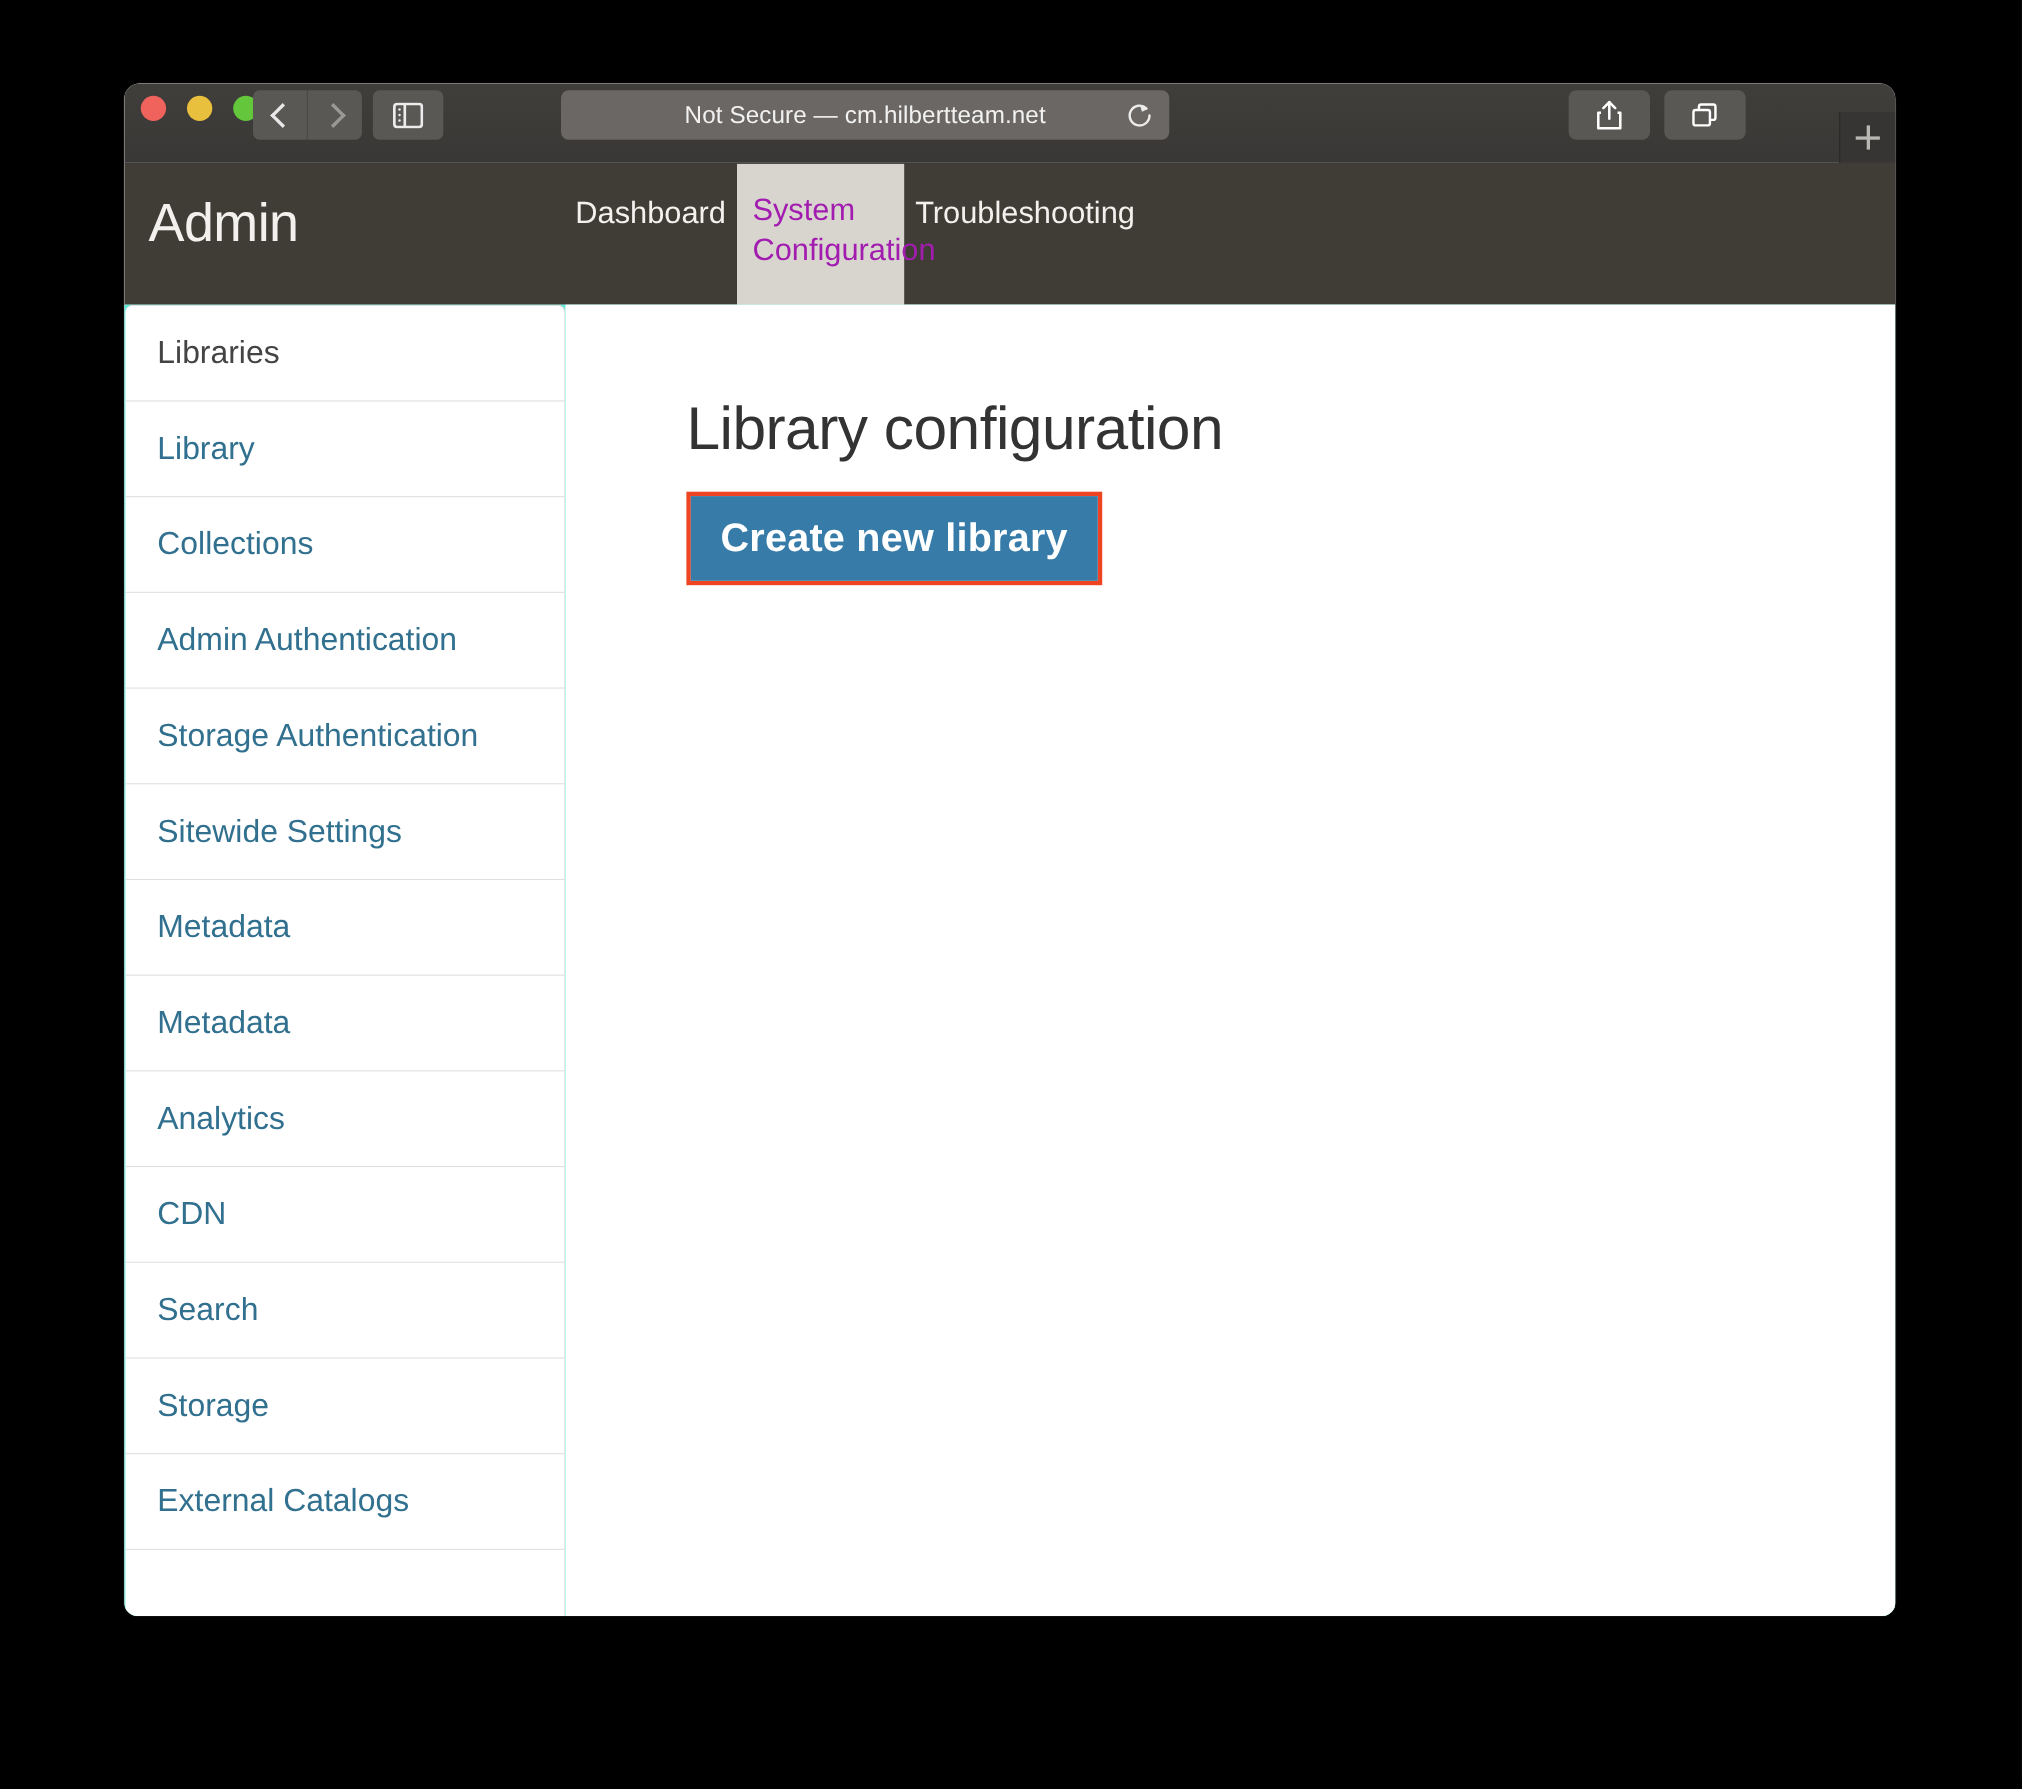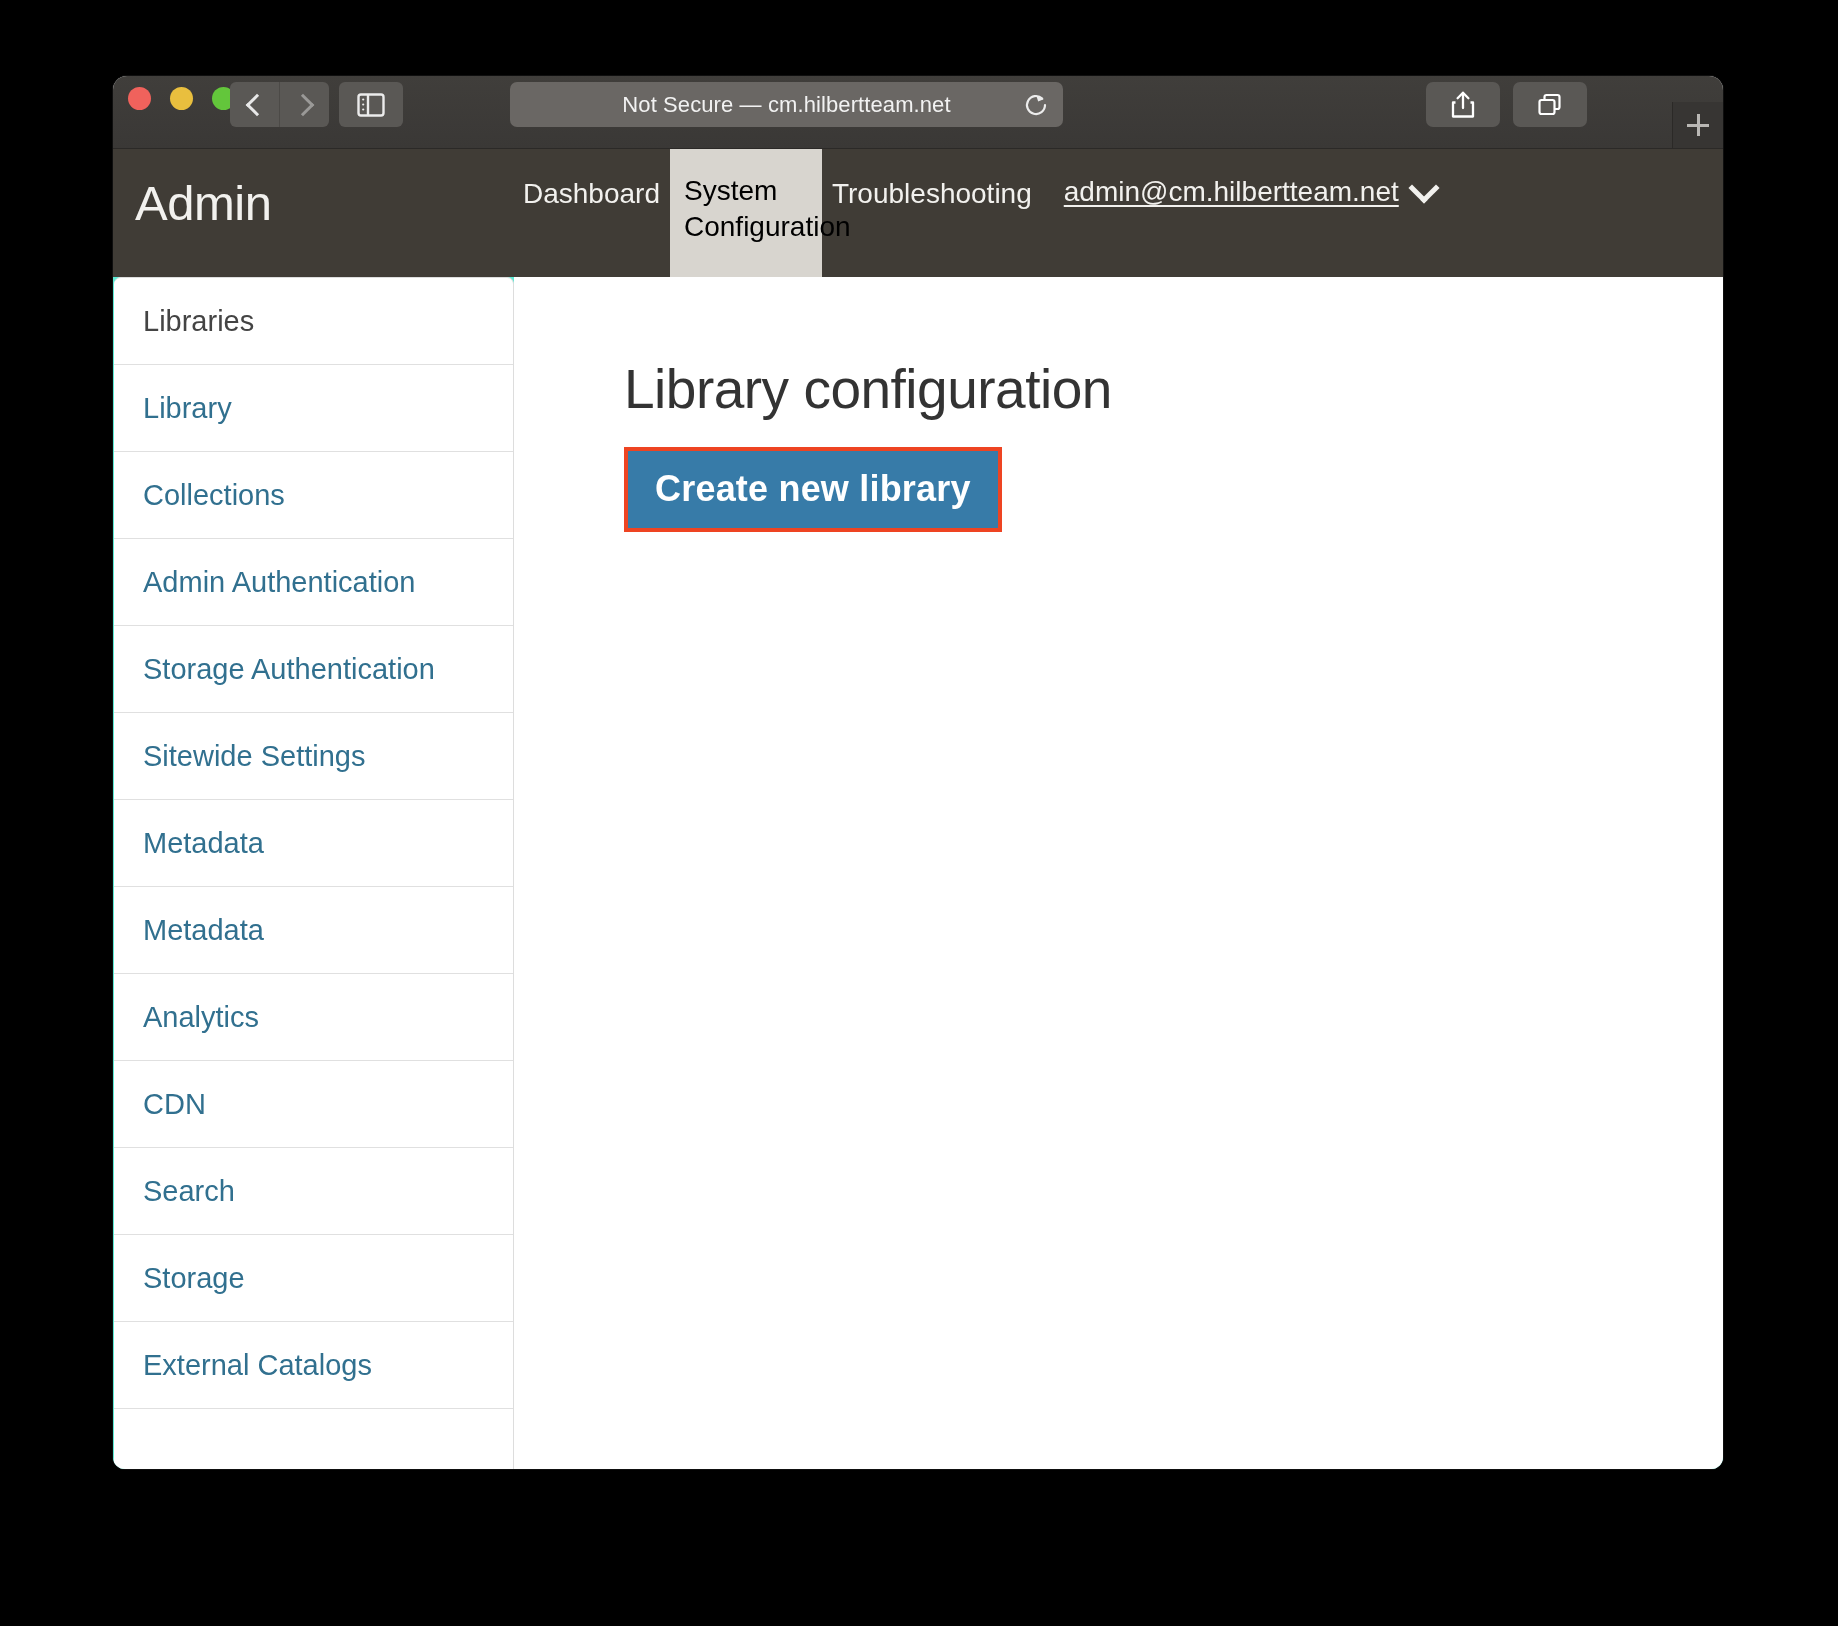--- a/index.html
+++ b/index.html
@@ -177,21 +177,21 @@
   }
   .nav-item {
     color: #f2f1ee;
     font-size: 28px;
     padding: 27px 10px 0 10px;
     white-space: nowrap;
     line-height: 1.28;
   }
   .nav-item.active {
     background: #d8d5cf;
-    color: #000000;
+    color: #a21caf;
     width: 152px;
     white-space: normal;
     height: 131px;
     padding: 24px 28px 0 14px;
     box-sizing: border-box;
   }
   .account-wrap {
     display: flex;
     align-items: center;
     gap: 14px;
@@ -345,24 +345,20 @@
     </div>
   </div>
 
   <div class="app-header">
     <div class="app-title">Admin</div>
 
     <div class="header-nav">
       <div class="nav-item">Dashboard</div>
       <div class="nav-item active">System Configuration</div>
       <div class="nav-item">Troubleshooting</div>
-      <div class="account-wrap">
-        <span class="account-email">admin@cm.hilbertteam.net</span>
-        <span class="chevron-down"></span>
-      </div>
     </div>
   </div>
 
   <div class="app-body">
 
     <div class="sidebar">
       <div class="side-item active">Libraries</div>
       <div class="side-item">Library</div>
       <div class="side-item">Collections</div>
       <div class="side-item">Admin Authentication</div>

